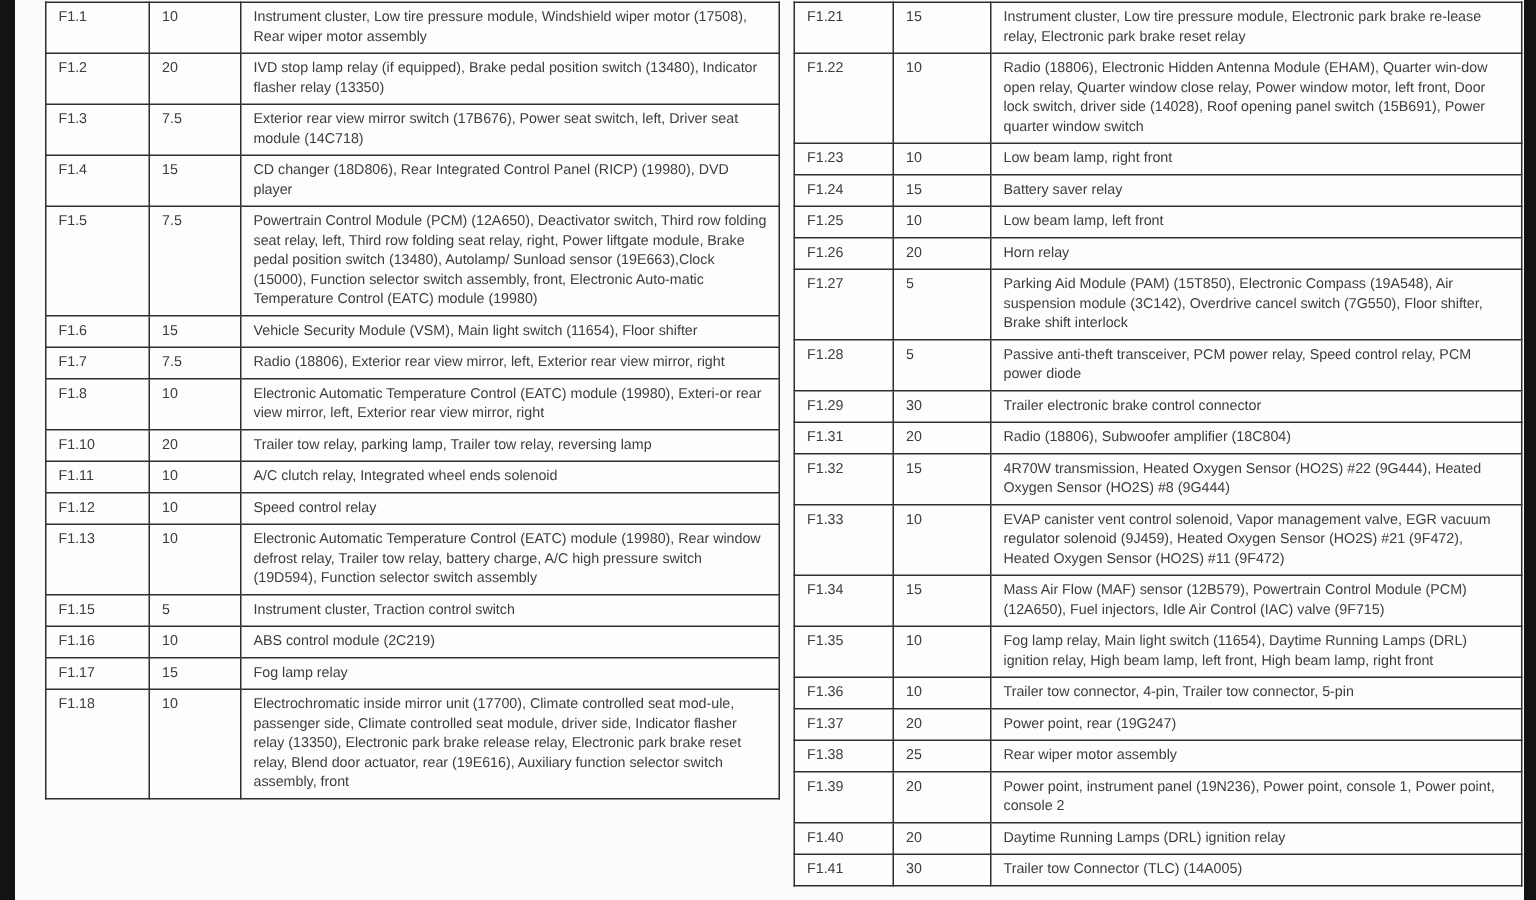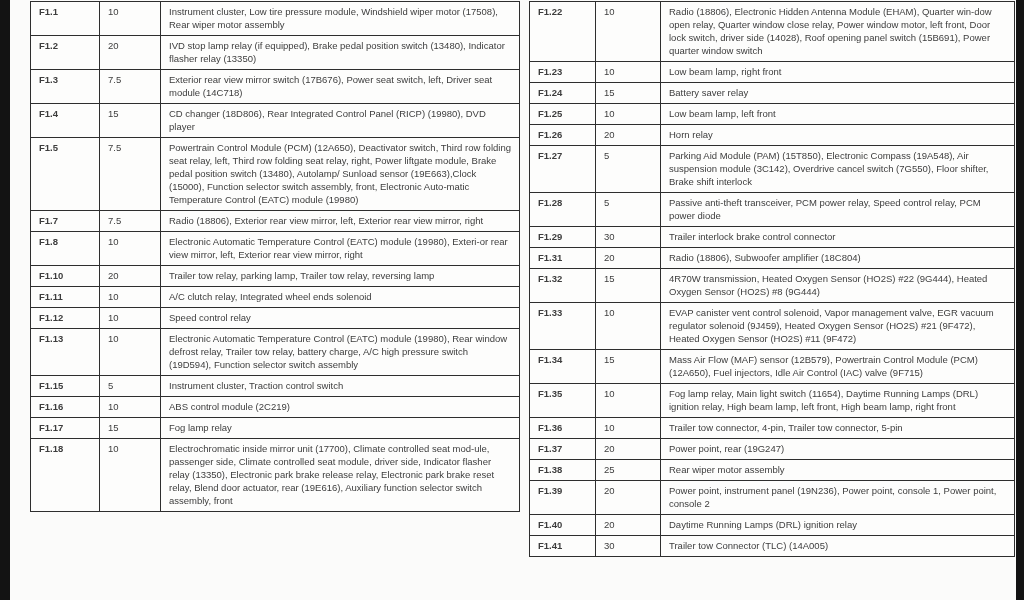--- a/index.html
+++ b/index.html
@@ -39,21 +39,21 @@
   #right-table { left: 529px; width: 485px; }
 
   table.fuse-table td {
     border: 1.4px solid #2e2e2e;
     vertical-align: top;
     padding: 3px 8px 4px 8px;
     font-size: 9.5px;
     line-height: 13px;
     color: #3d3d3d;
   }
-  td.c-fuse { font-size: 9.5px; font-weight: bold; }
+  td.c-fuse { font-size: 9.5px; }
   td.c-amps { }
   td.c-desc { }
 
   #left-table  col.col-fuse { width: 69px; }
   #left-table  col.col-amps { width: 61px; }
   #left-table  col.col-desc { width: 359px; }
   #right-table col.col-fuse { width: 66px; }
   #right-table col.col-amps { width: 65px; }
   #right-table col.col-desc { width: 354px; }
 </style>
@@ -90,20 +90,25 @@
           <td class="c-fuse">F1.4</td>
           <td class="c-amps">15</td>
           <td class="c-desc">CD changer (18D806), Rear Integrated Control Panel (RICP) (19980), DVD player</td>
         </tr>
         <tr>
           <td class="c-fuse">F1.5</td>
           <td class="c-amps">7.5</td>
           <td class="c-desc">Powertrain Control Module (PCM) (12A650), Deactivator switch, Third row folding seat relay, left, Third row folding seat relay, right, Power liftgate module, Brake pedal position switch (13480), Autolamp/ Sunload sensor (19E663),Clock (15000), Function selector switch assembly, front, Electronic Auto-matic Temperature Control (EATC) module (19980)</td>
         </tr>
         <tr>
+          <td class="c-fuse">F1.6</td>
+          <td class="c-amps">15</td>
+          <td class="c-desc">Vehicle Security Module (VSM), Main light switch (11654), Floor shifter</td>
+        </tr>
+        <tr>
           <td class="c-fuse">F1.7</td>
           <td class="c-amps">7.5</td>
           <td class="c-desc">Radio (18806), Exterior rear view mirror, left, Exterior rear view mirror, right</td>
         </tr>
         <tr>
           <td class="c-fuse">F1.8</td>
           <td class="c-amps">10</td>
           <td class="c-desc">Electronic Automatic Temperature Control (EATC) module (19980), Exteri-or rear view mirror, left, Exterior rear view mirror, right</td>
         </tr>
         <tr>
@@ -150,20 +155,25 @@
   </table>
 
   <table class="fuse-table" id="right-table">
     <colgroup>
       <col class="col-fuse">
         <col class="col-amps">
         <col class="col-desc">
     </colgroup>
     <tbody id="right-table-body">
         <tr>
+          <td class="c-fuse">F1.21</td>
+          <td class="c-amps">15</td>
+          <td class="c-desc">Instrument cluster, Low tire pressure module, Electronic park brake re-lease relay, Electronic park brake reset relay</td>
+        </tr>
+        <tr>
           <td class="c-fuse">F1.22</td>
           <td class="c-amps">10</td>
           <td class="c-desc">Radio (18806), Electronic Hidden Antenna Module (EHAM), Quarter win-dow open relay, Quarter window close relay, Power window motor, left front, Door lock switch, driver side (14028), Roof opening panel switch (15B691), Power quarter window switch</td>
         </tr>
         <tr>
           <td class="c-fuse">F1.23</td>
           <td class="c-amps">10</td>
           <td class="c-desc">Low beam lamp, right front</td>
         </tr>
         <tr>
@@ -187,21 +197,21 @@
           <td class="c-desc">Parking Aid Module (PAM) (15T850), Electronic Compass (19A548), Air suspension module (3C142), Overdrive cancel switch (7G550), Floor shifter, Brake shift interlock</td>
         </tr>
         <tr>
           <td class="c-fuse">F1.28</td>
           <td class="c-amps">5</td>
           <td class="c-desc">Passive anti-theft transceiver, PCM power relay, Speed control relay, PCM power diode</td>
         </tr>
         <tr>
           <td class="c-fuse">F1.29</td>
           <td class="c-amps">30</td>
-          <td class="c-desc">Trailer interlock brake control connector</td>
+          <td class="c-desc">Trailer electronic brake control connector</td>
         </tr>
         <tr>
           <td class="c-fuse">F1.31</td>
           <td class="c-amps">20</td>
           <td class="c-desc">Radio (18806), Subwoofer amplifier (18C804)</td>
         </tr>
         <tr>
           <td class="c-fuse">F1.32</td>
           <td class="c-amps">15</td>
           <td class="c-desc">4R70W transmission, Heated Oxygen Sensor (HO2S) #22 (9G444), Heated Oxygen Sensor (HO2S) #8 (9G444)</td>

